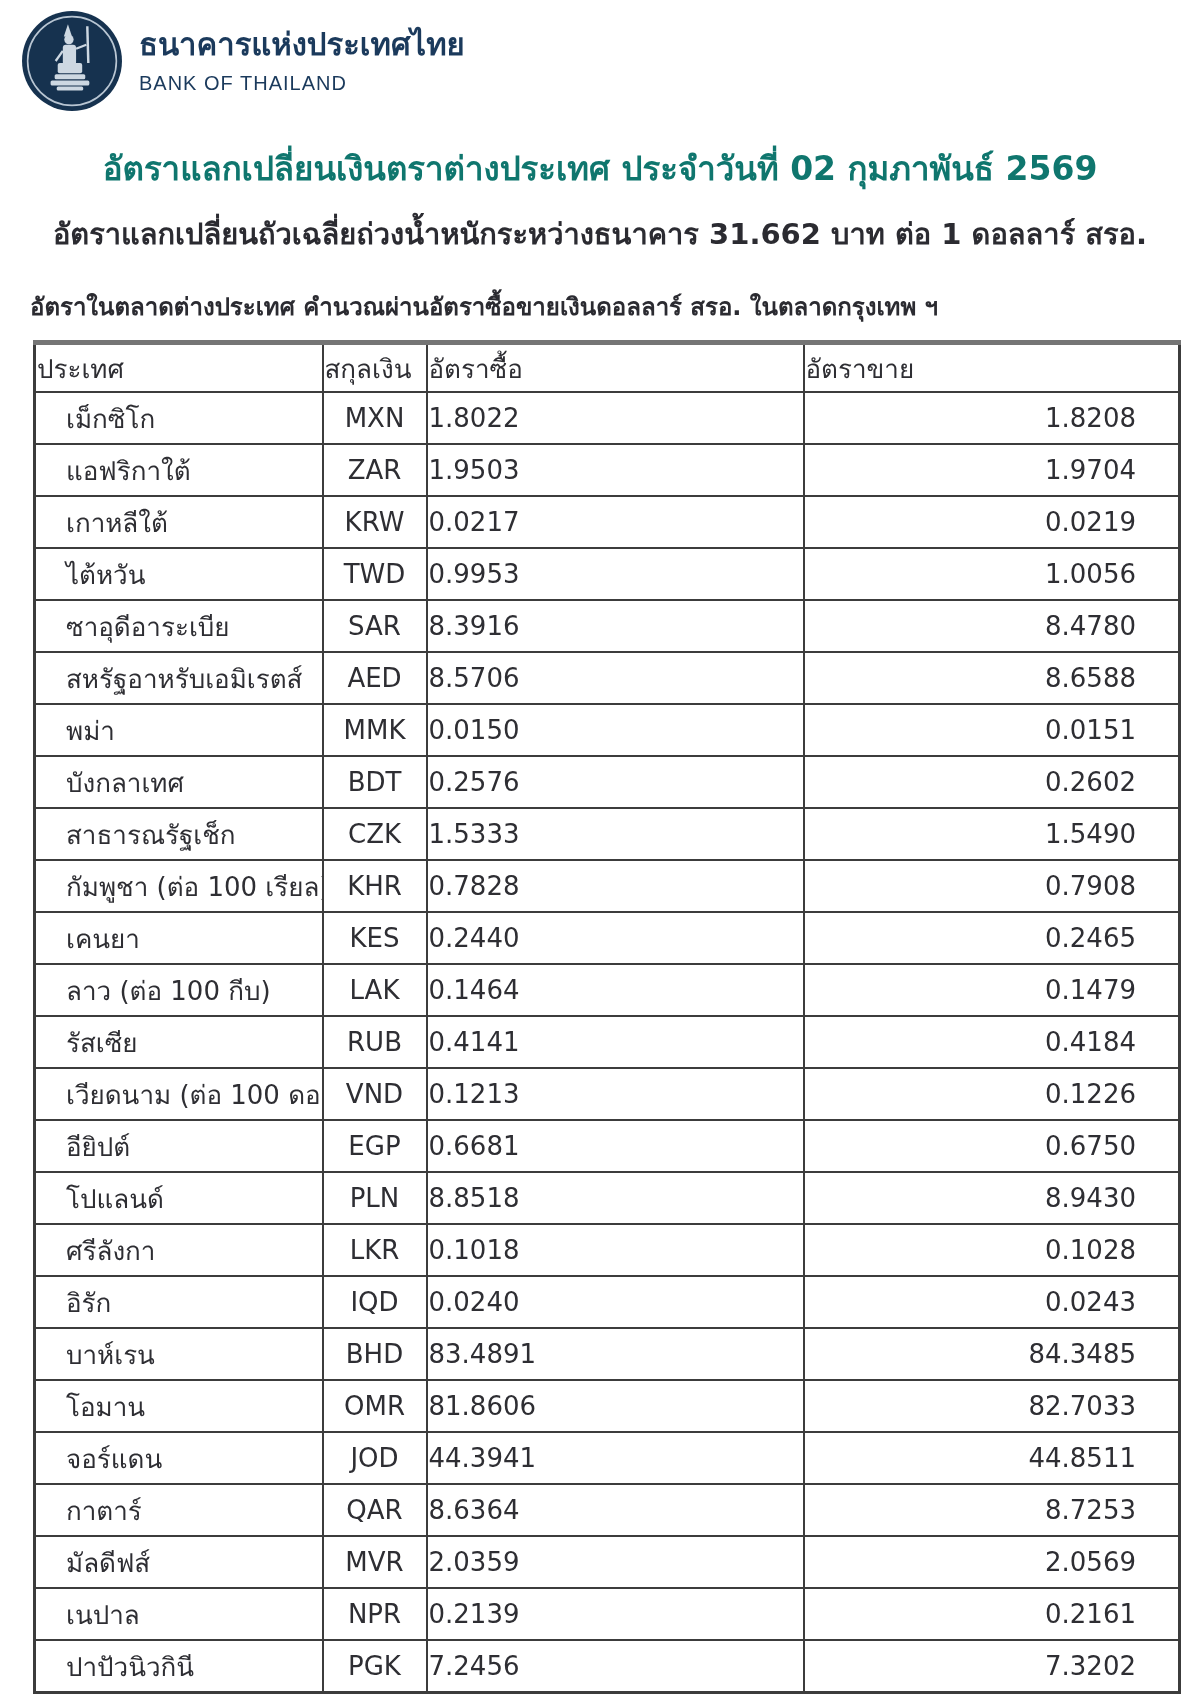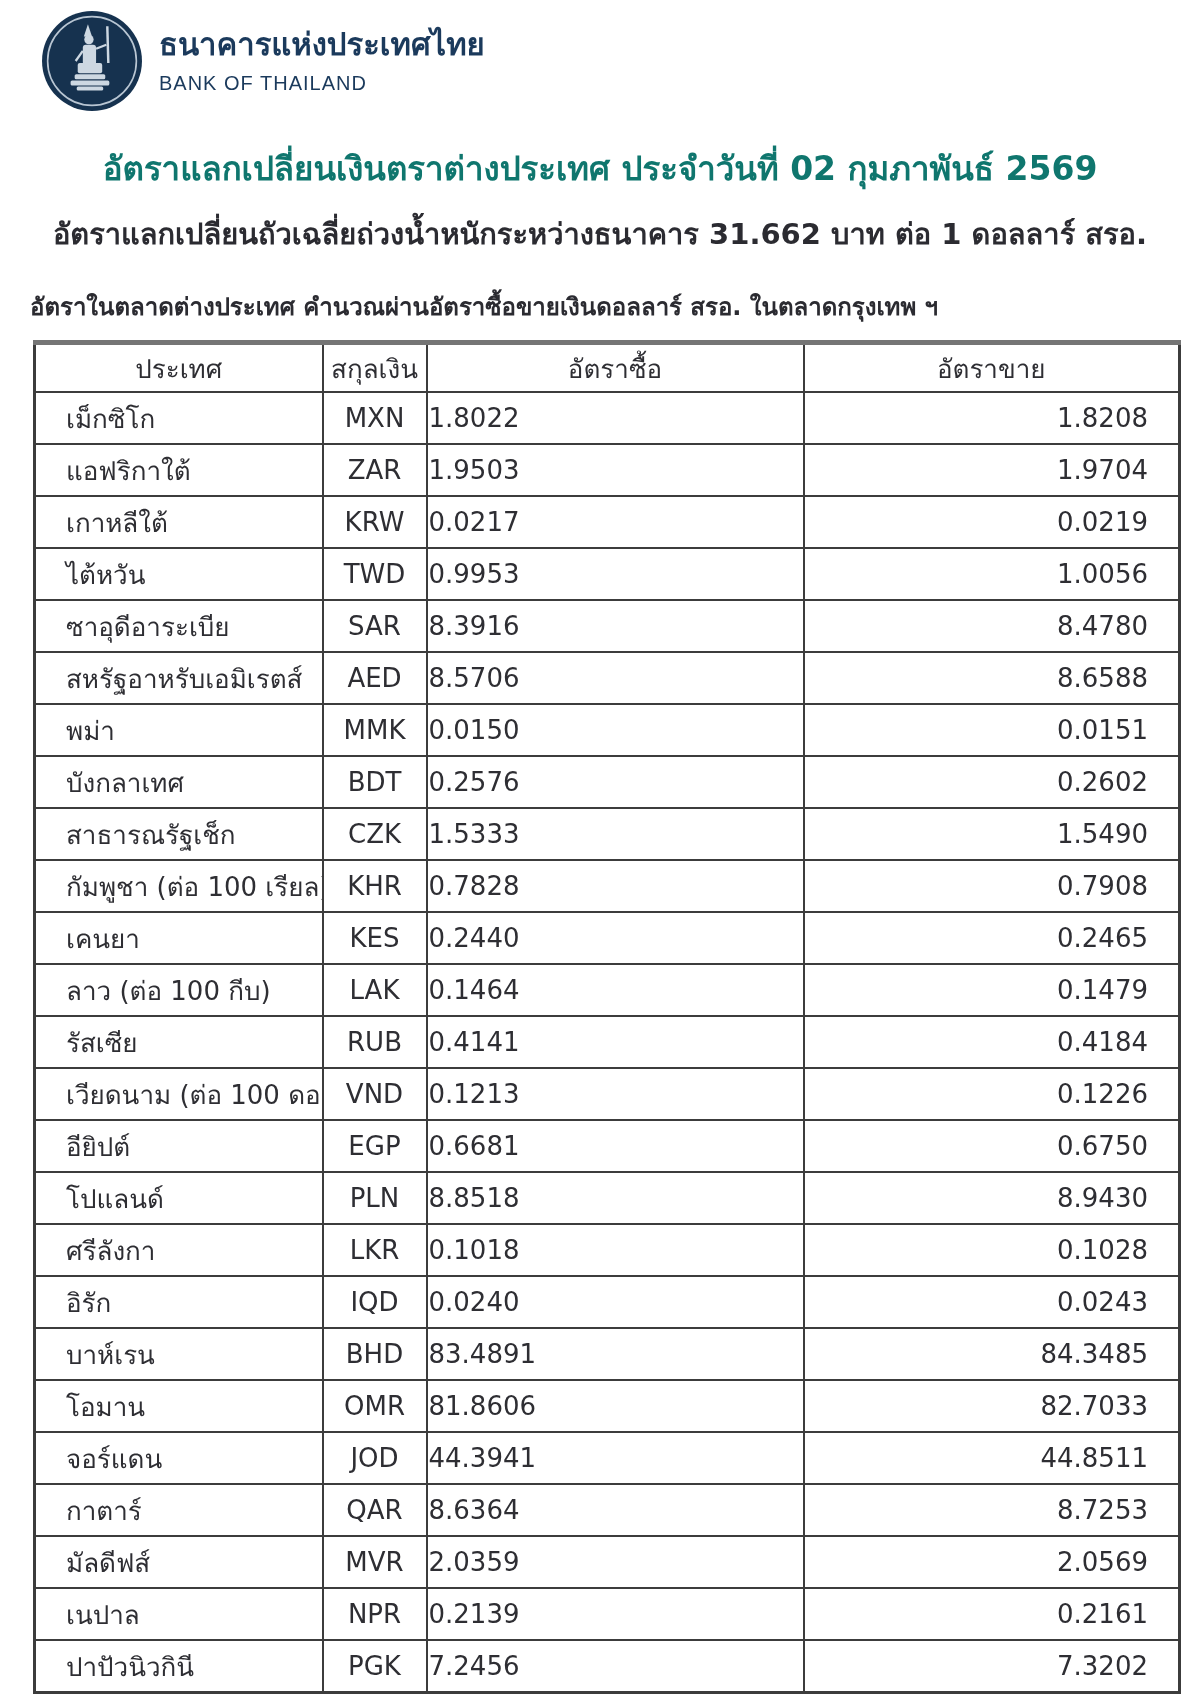--- a/index.html
+++ b/index.html
@@ -2,50 +2,50 @@
 <html lang="th"><head>
 <meta charset="utf-8">
 <style>
   html,body{margin:0;padding:0;background:#ffffff;}
   body{
     width:1200px;height:1705px;position:relative;overflow:hidden;
     font-family:"DejaVu Sans","Liberation Sans",sans-serif;
     color:#2e2e33;
   }
   
-  .brand{display:flex;align-items:center;gap:16px;padding:10px 0 0 41px;}
+  .brand{display:flex;align-items:center;gap:16px;padding:10px 0 0 21px;}
   .brand-logo{width:102px;height:102px;flex:0 0 auto;}
   .brand-text{display:flex;flex-direction:column;justify-content:center;}
   .brand-thai{font-size:31px;font-weight:700;color:#1b3a5c;line-height:1.15;}
   .brand-eng{font-family:Liberation Sans, sans-serif;font-size:20px;
     color:#1b3a5c;letter-spacing:1px;margin-top:9px;}
   
   .title{margin-top:30px;text-align:center;font-size:33px;font-weight:700;color:#0f766e;}
   .subtitle{margin-top:16px;text-align:center;font-size:29px;font-weight:600;color:#2b2b31;}
   .note{margin:30px 0 0 30px;font-size:24px;font-weight:600;color:#2b2b31;}
   
   table.rates{
     border-collapse:collapse;table-layout:fixed;
     margin:14px 0 0 33px;width:1145px;
     border:3px solid #3c3c3c;border-top:5px solid #757575;
   }
   table.rates th{
     border:2.5px solid #3c3c3c;height:44px;
-    font-size:26px;font-weight:400;color:#2e2e33;text-align:center;
+    font-size:26px;font-weight:400;color:#2e2e33;text-align:left;
     background:#ffffff;
   }
   table.rates td{
     border:2.5px solid #3c3c3c;height:48px;
     font-size:26px;color:#2e2e33;background:#ffffff;
     white-space:nowrap;overflow:hidden;
   }
   td.c-country{text-align:left;padding-left:30px;}
   td.c-currency{text-align:center;}
   td.c-buy{text-align:left;padding-right:26px;}
-  td.c-sell{text-align:right;padding-right:30px;}
+  td.c-sell{text-align:right;padding-right:42px;}
 </style>
 </head>
 <body>
 
 <div class="brand">
   <svg class="brand-logo" viewBox="0 0 100 100" aria-hidden="true">
     <circle cx="50" cy="50" r="49" fill="#16324f"></circle>
     <circle cx="50" cy="50" r="43.5" fill="none" stroke="#b9c6d3" stroke-width="1.6"></circle>
 
     <g fill="#cdd8e2" stroke="#cdd8e2">

